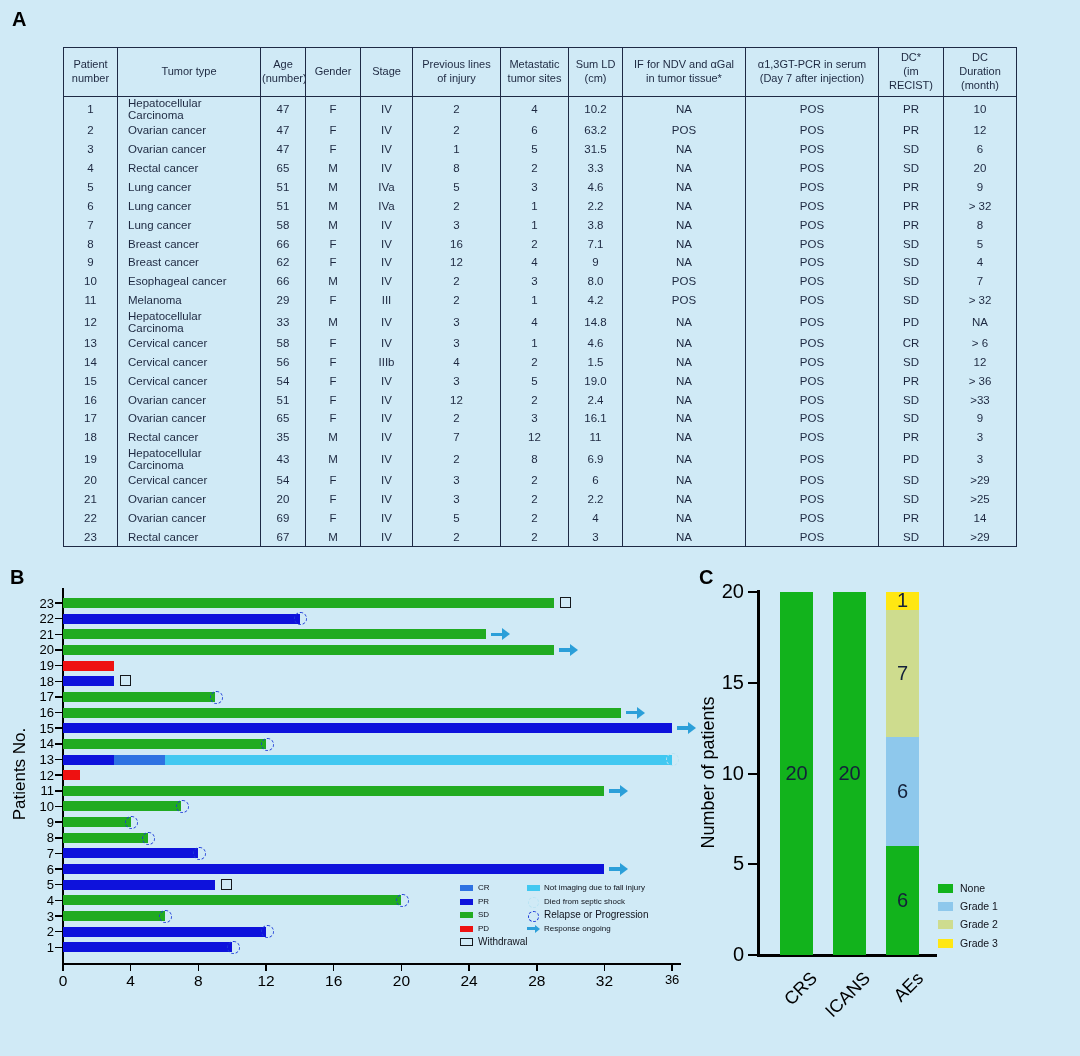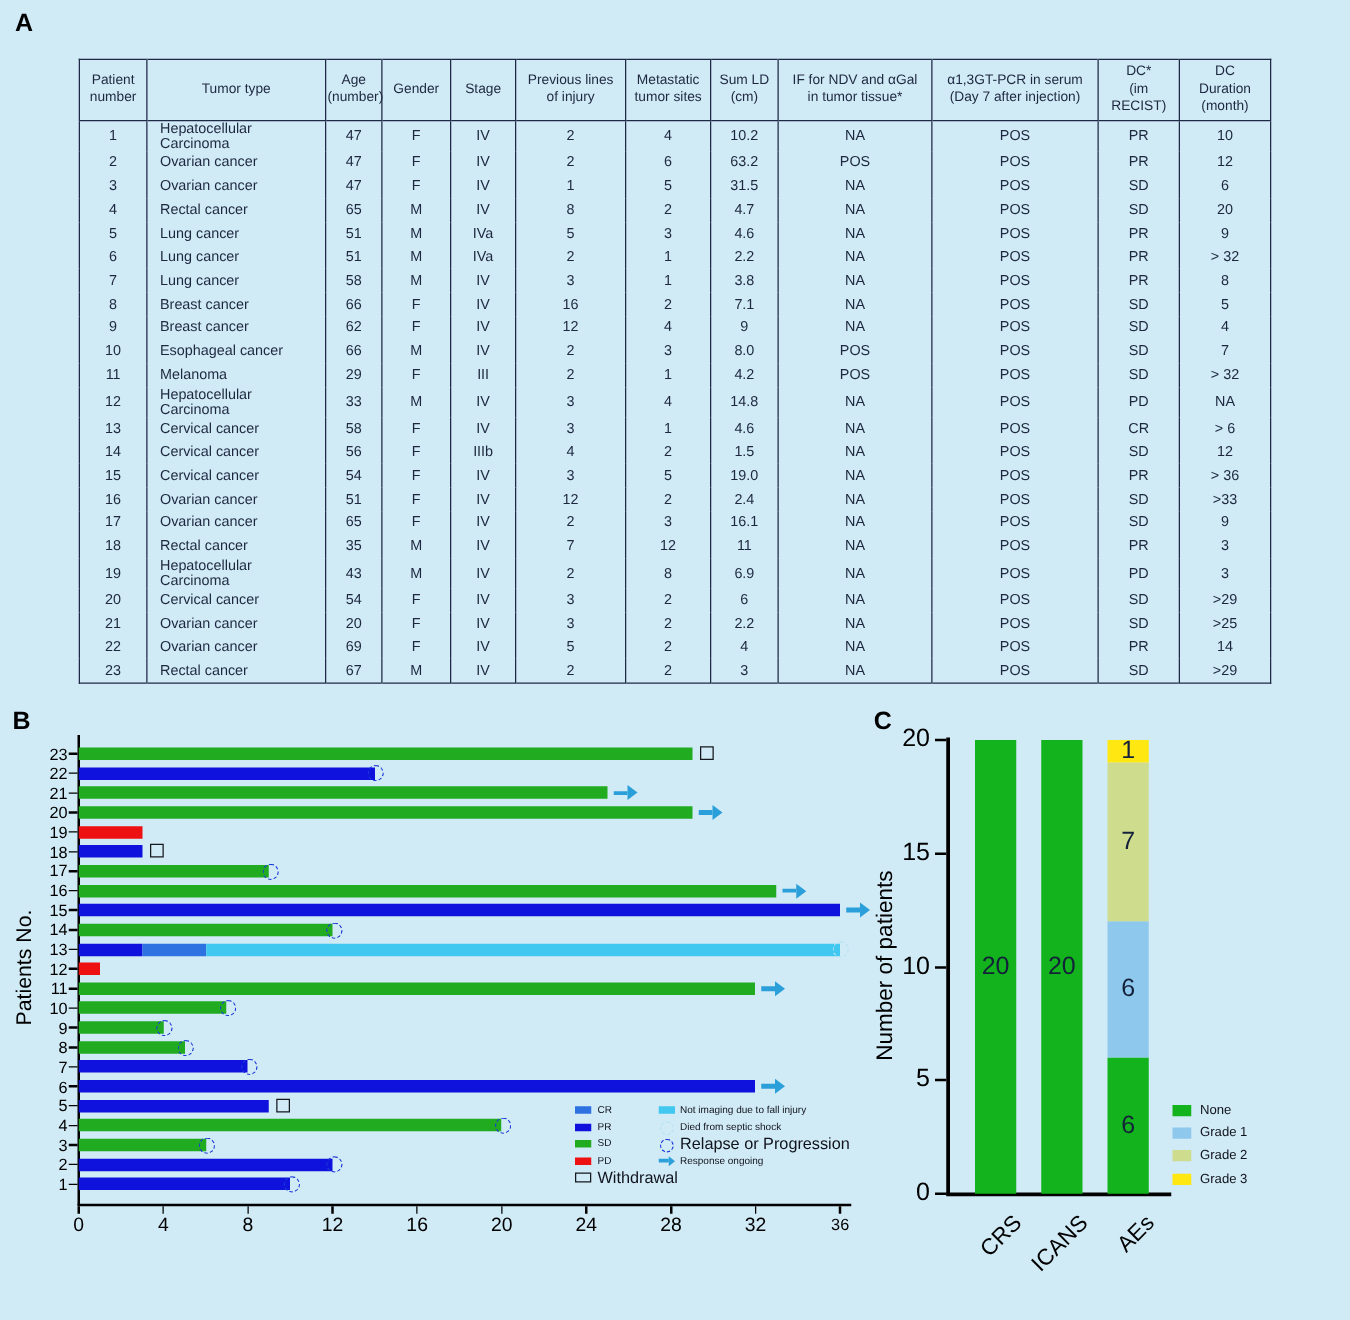--- a/index.html
+++ b/index.html
@@ -113,21 +113,21 @@
           <td>6</td>
         </tr>
         <tr>
           <td>4</td>
           <td class="tleft">Rectal cancer</td>
           <td>65</td>
           <td>M</td>
           <td>IV</td>
           <td>8</td>
           <td>2</td>
-          <td>4.7</td>
+          <td>3.3</td>
           <td>NA</td>
           <td>POS</td>
           <td>SD</td>
           <td>20</td>
         </tr>
         <tr>
           <td>5</td>
           <td class="tleft">Lung cancer</td>
           <td>51</td>
           <td>M</td>
@@ -519,27 +519,27 @@
       <div style="position: absolute; left: 559.68px; top: 597px; width: 9px; height: 9px; border: 1.8px solid rgb(21, 24, 28);"></div>
       <div style="position: absolute; left: 460px; top: 885px; width: 13px; height: 6px; background: rgb(46, 114, 226);"></div>
       <div style="position: absolute; left: 478px; top: 883px; font-size: 8px; line-height: 10px; color: rgb(16, 19, 28);">CR</div>
       <div style="position: absolute; left: 460px; top: 898.5px; width: 13px; height: 6px; background: rgb(14, 18, 220);"></div>
       <div style="position: absolute; left: 478px; top: 896.5px; font-size: 8px; line-height: 10px; color: rgb(16, 19, 28);">PR</div>
       <div style="position: absolute; left: 460px; top: 912px; width: 13px; height: 6px; background: rgb(33, 171, 33);"></div>
       <div style="position: absolute; left: 478px; top: 910px; font-size: 8px; line-height: 10px; color: rgb(16, 19, 28);">SD</div>
       <div style="position: absolute; left: 460px; top: 925.5px; width: 13px; height: 6px; background: rgb(238, 17, 17);"></div>
       <div style="position: absolute; left: 478px; top: 923.5px; font-size: 8px; line-height: 10px; color: rgb(16, 19, 28);">PD</div>
       <div style="position: absolute; left: 460px; top: 938px; width: 11px; height: 6px; border: 1.6px solid rgb(21, 24, 28);"></div>
-      <div style="position: absolute; left: 478px; top: 937px; font-size: 13px; line-height: 10px; color: rgb(16, 19, 28);">Withdrawal</div>
+      <div style="position: absolute; left: 478px; top: 937px; font-size: 10px; line-height: 10px; color: rgb(16, 19, 28);">Withdrawal</div>
       <div style="position: absolute; left: 527px; top: 885px; width: 13px; height: 6px; background: rgb(65, 200, 241);"></div>
       <div style="position: absolute; left: 544px; top: 883px; font-size: 8px; line-height: 10px; color: rgb(16, 19, 28);">Not imaging due to fall injury</div>
       <div style="position: absolute; left: 528px; top: 897px; width: 9px; height: 9px; border-radius: 50%; border: 1.4px dashed rgb(185, 227, 242);"></div>
       <div style="position: absolute; left: 544px; top: 896.5px; font-size: 8px; line-height: 10px; color: rgb(16, 19, 28);">Died from septic shock</div>
       <div style="position: absolute; left: 528px; top: 910.5px; width: 9px; height: 9px; border-radius: 50%; border: 1.4px dashed rgb(29, 59, 216);"></div>
-      <div style="position: absolute; left: 544px; top: 910px; font-size: 13px; line-height: 10px; color: rgb(16, 19, 28);">Relapse or Progression</div>
+      <div style="position: absolute; left: 544px; top: 910px; font-size: 10px; line-height: 10px; color: rgb(16, 19, 28);">Relapse or Progression</div>
       <div style="position: absolute; left: 527px; top: 927.3px; width: 8px; height: 2.4px; background: rgb(43, 159, 217);"></div>
       <div style="position: absolute; left: 535px; top: 924.5px; width: 0px; height: 0px; border-top: 4px solid transparent; border-bottom: 4px solid transparent; border-left: 5.5px solid rgb(43, 159, 217);"></div>
       <div style="position: absolute; left: 544px; top: 923.5px; font-size: 8px; line-height: 10px; color: rgb(16, 19, 28);">Response ongoing</div>
     </div>
 
   <div id="panelC">
     <div class="axis-label" id="cylabel">Number of patients</div>
   <div style="position: absolute; left: 757px; top: 590px; width: 2.5px; height: 366px; background: rgb(0, 0, 0);"></div>
       <div style="position: absolute; left: 757px; top: 954px; width: 180px; height: 2.5px; background: rgb(0, 0, 0);"></div>
       <div style="position: absolute; left: 748px; top: 954px; width: 9px; height: 2px; background: rgb(0, 0, 0);"></div>

